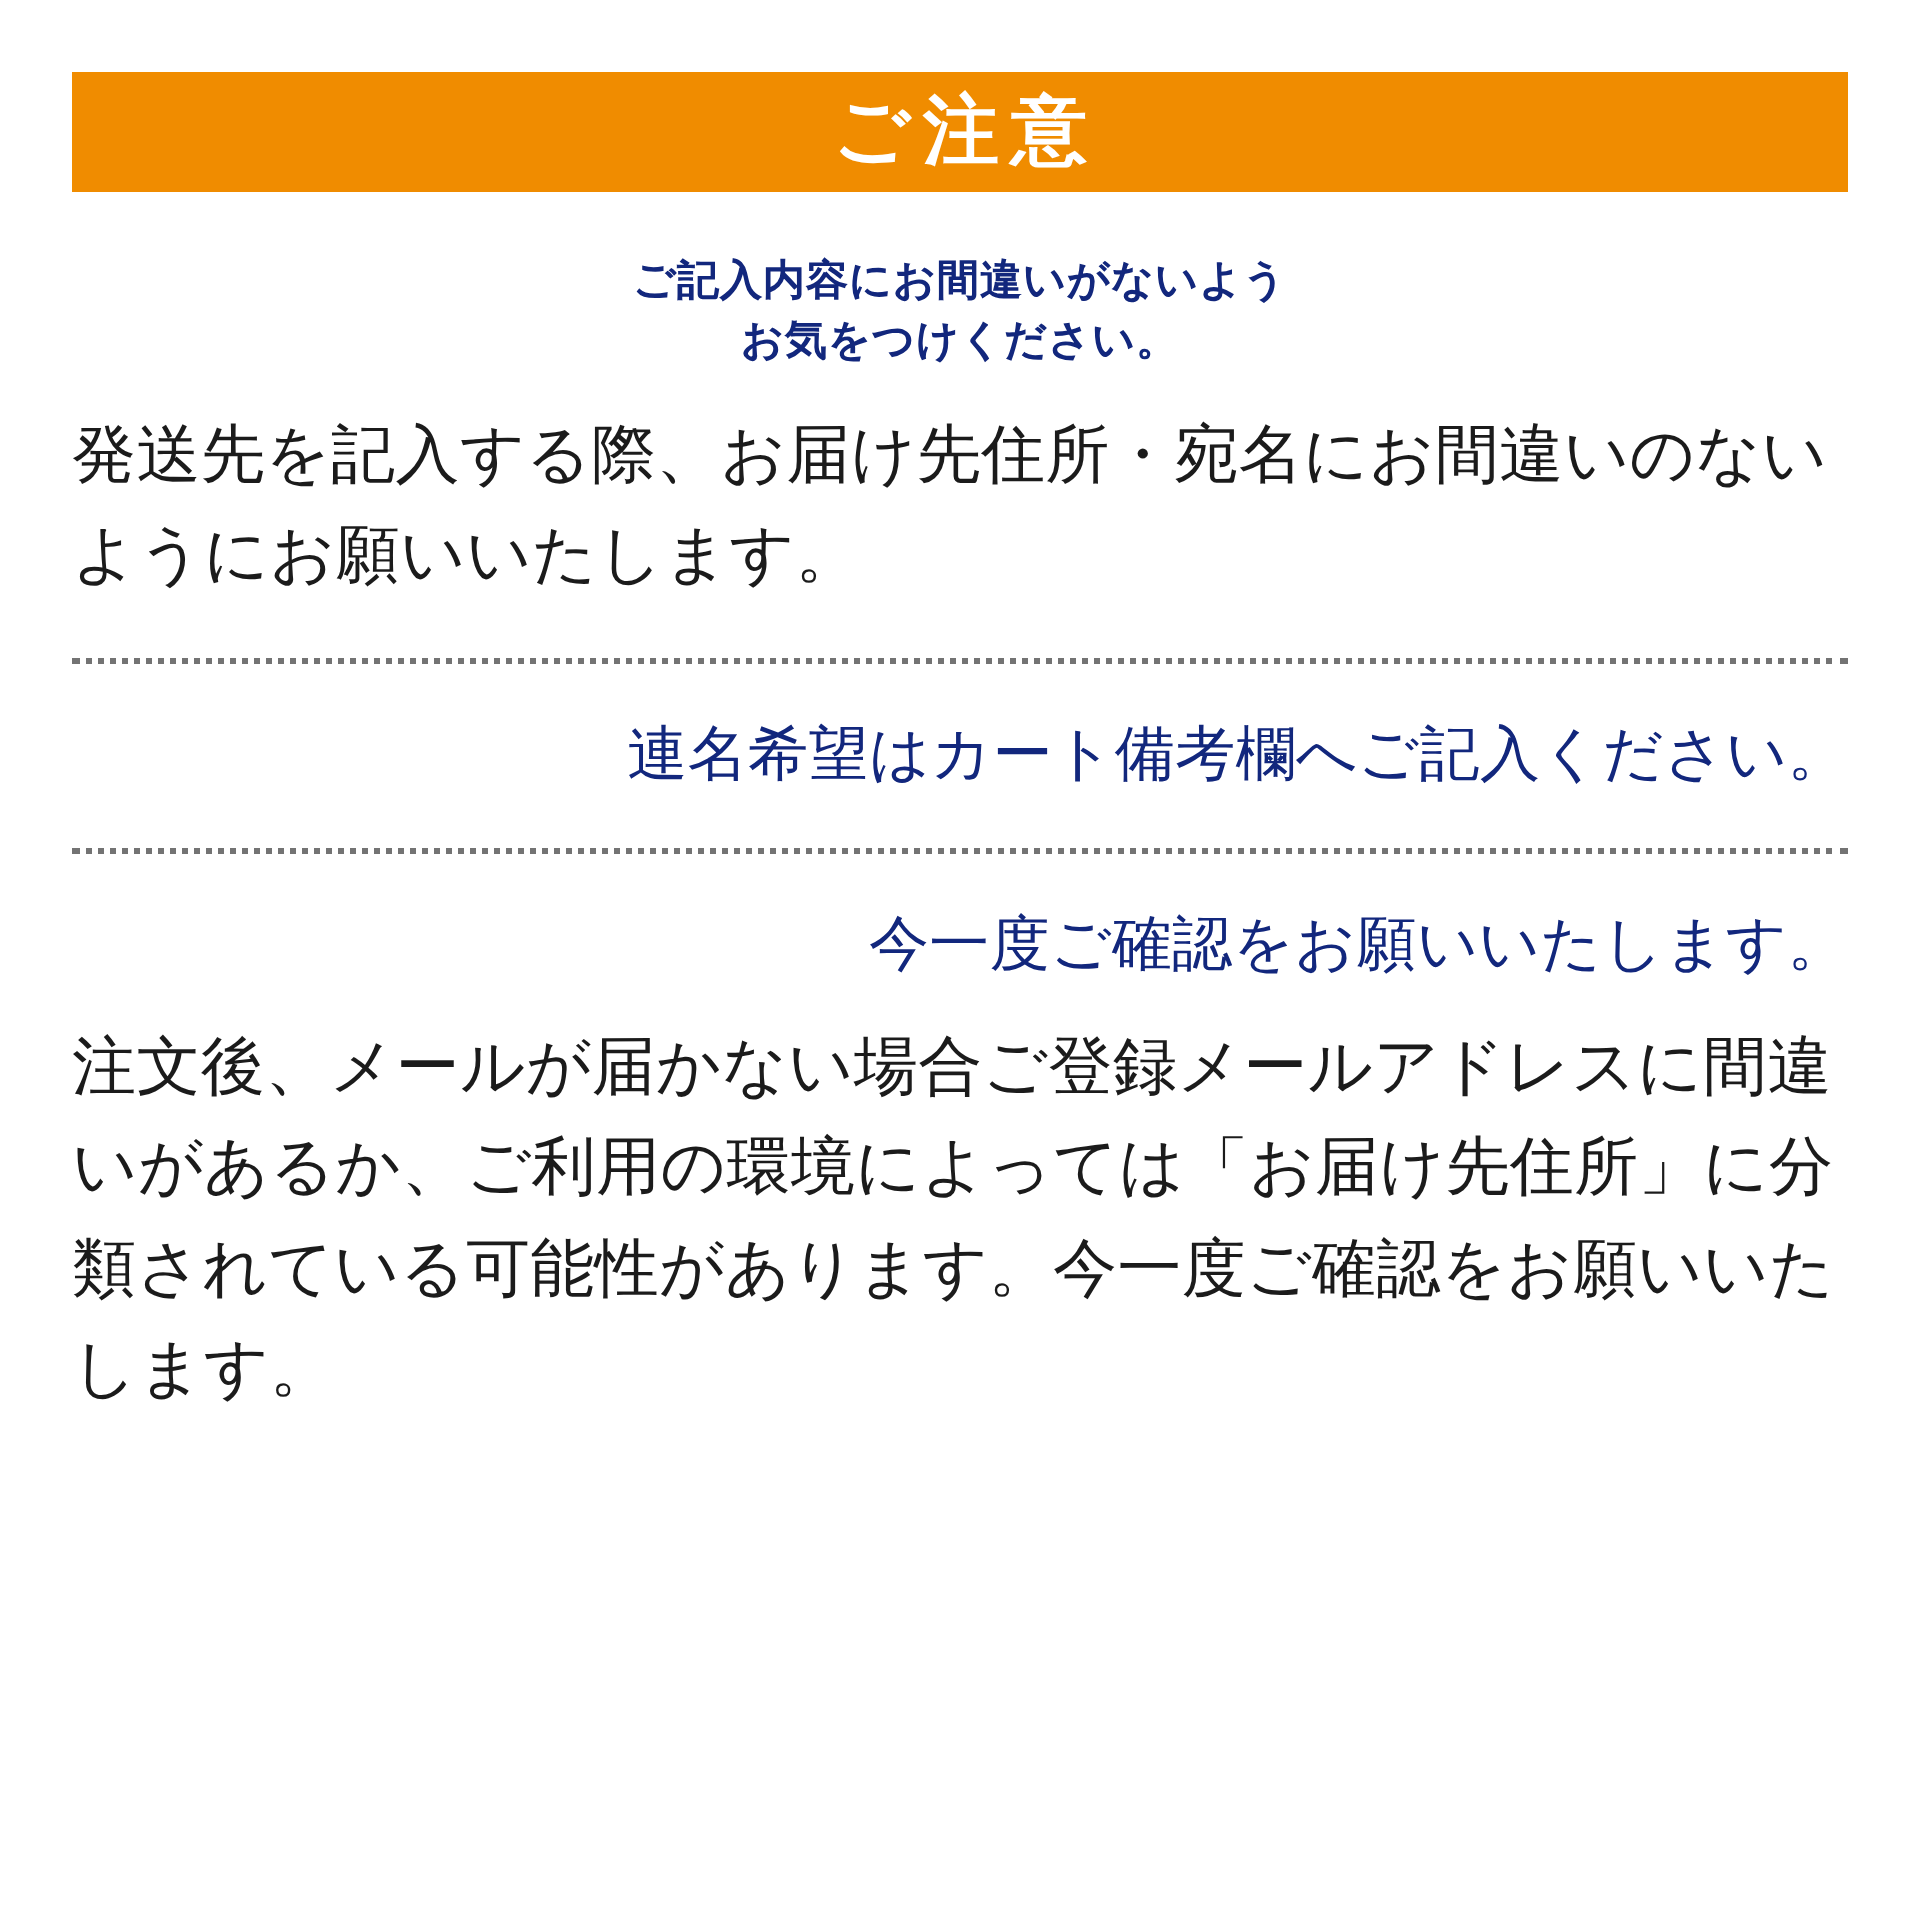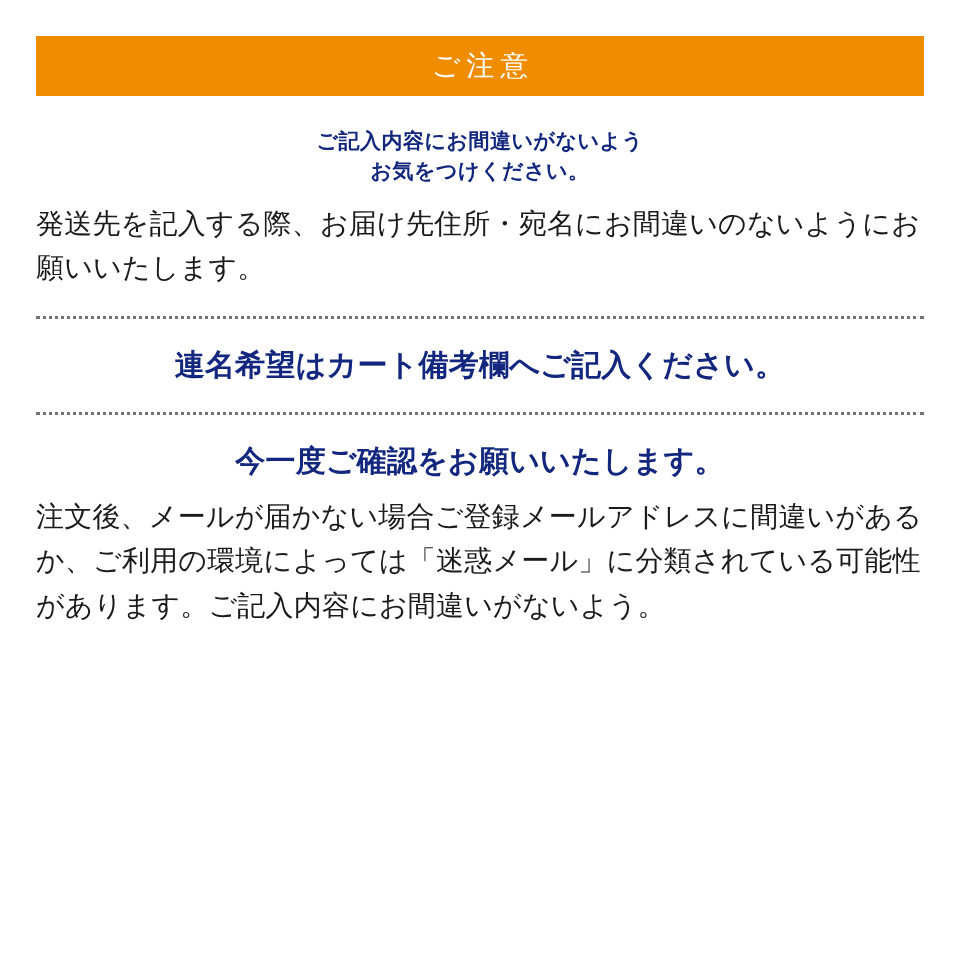--- a/index.html
+++ b/index.html
@@ -25,22 +25,22 @@
   .notice-banner {
     margin: 36px 0 0 0;
     height: 60px;
     background: #f08c00;
     display: flex;
     align-items: center;
     justify-content: center;
   }
   .notice-banner-text {
     color: #ffffff;
-    font-size: 28px;
-    font-weight: normal;
+    font-size: 38px;
+    font-weight: bold;
     letter-spacing: 6px;
     text-indent: 6px;
     line-height: 1;
   }
 
   
   .section {
     padding: 0;
   }
   .section-main-heading {
@@ -48,29 +48,29 @@
     font-size: 21px;
     font-weight: bold;
     line-height: 1.42;
     text-align: center;
     margin: 30px 0 16px 0;
     letter-spacing: 0.5px;
   }
   .section-heading {
     color: #12277d;
     font-size: 30px;
-    font-weight: bold;
+    font-weight: normal;
     line-height: 1.35;
-    text-align: center;
+    text-align: right;
     margin: 0 0 14px 0;
     letter-spacing: 0.2px;
   }
   .section-body {
     color: #1b1b1b;
-    font-size: 28px;
+    font-size: 32px;
     line-height: 1.58;
     text-align: left;
     letter-spacing: 0.2px;
     margin: 0;
   }
   .divider {
     border: none;
     border-top: 3px dotted #5b5b5b;
     margin: 26px 0 26px 0;
     height: 0;
@@ -97,16 +97,16 @@
   <hr class="divider">
 
   <div class="section">
     <div class="section-heading">連名希望はカート備考欄へご記入ください。</div>
   </div>
 
   <hr class="divider">
 
   <div class="section">
     <div class="section-heading">今一度ご確認をお願いいたします。</div>
-    <p class="section-body">注文後、メールが届かない場合ご登録メールアドレスに間違いがあるか、ご利用の環境によっては「迷惑メール」に分類されている可能性があります。ご記入内容にお間違いがないよう。</p>
+    <p class="section-body">注文後、メールが届かない場合ご登録メールアドレスに間違いがあるか、ご利用の環境によっては「お届け先住所」に分類されている可能性があります。今一度ご確認をお願いいたします。</p>
   </div>
 
 </div>
 
 </body></html>

